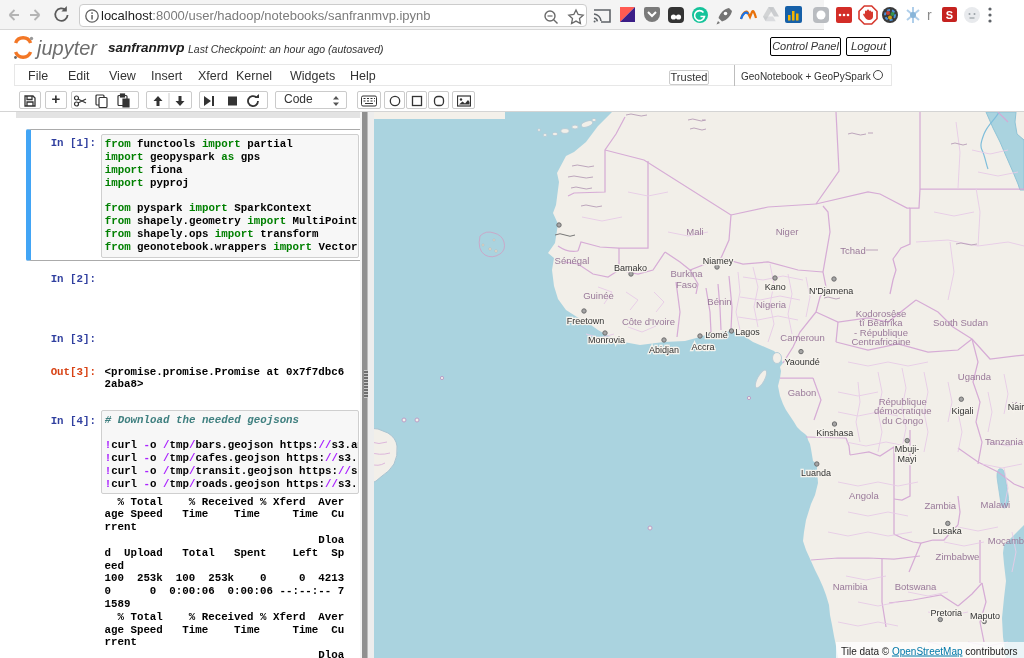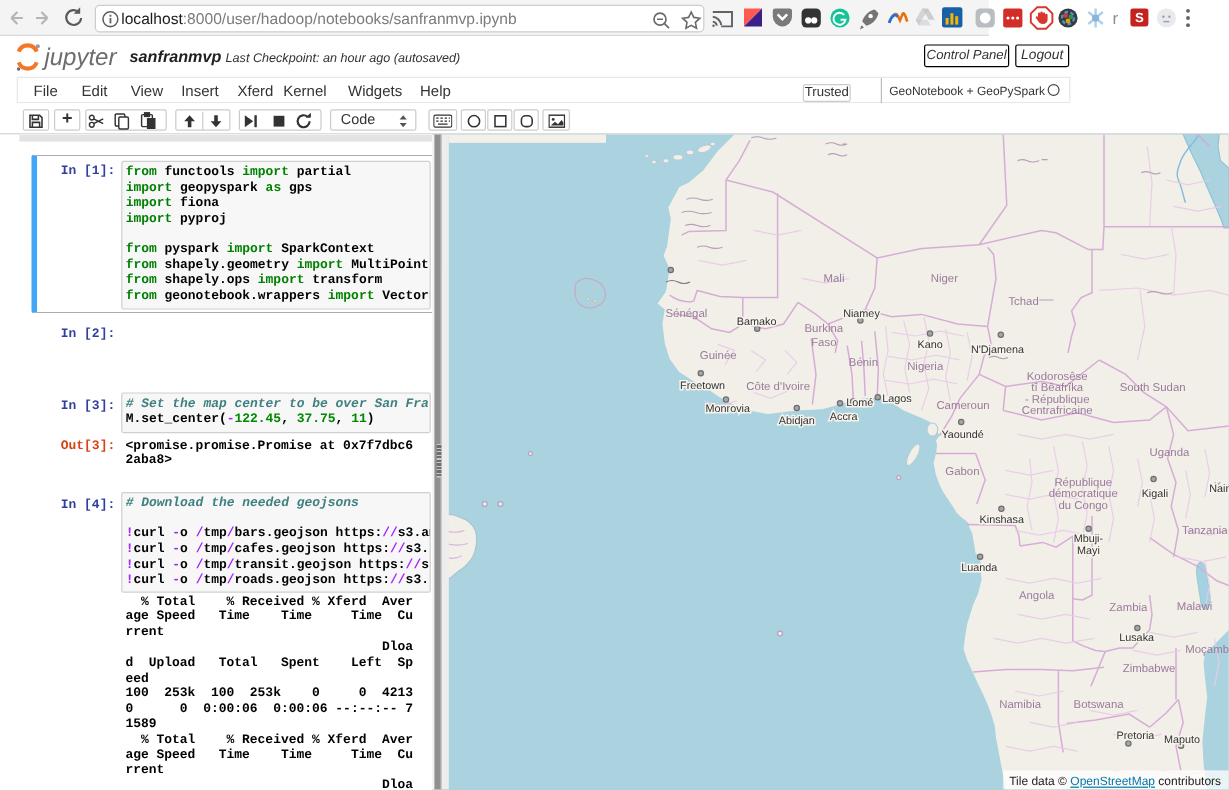--- a/index.html
+++ b/index.html
@@ -301,24 +301,20 @@
 <span class="kw">import</span> fiona
 <span class="kw">import</span> pyproj
 
 <span class="kw">from</span> pyspark <span class="kw">import</span> SparkContext
 <span class="kw">from</span> shapely.geometry <span class="kw">import</span> MultiPoint,
 <span class="kw">from</span> shapely.ops <span class="kw">import</span> transform
 <span class="kw">from</span> geonotebook.wrappers <span class="kw">import</span> VectorD</div>
       </div>
       <div class="prompt inprompt mono" style="top:160.9px">In [2]:</div>
       <div class="prompt inprompt mono" style="top:221px">In [3]:</div>
-      <div class="inputbox" style="top:215.1px;height:34.3px">
-        <div class="cm mono"><span class="cmt"># Set the map center to be over San Fra</span>
-M.set_center(<span class="op">-</span><span class="num">122.45</span>, <span class="num">37.75</span>, <span class="num">11</span>)</div>
-      </div>
       <div class="prompt outprompt mono" style="top:253.7px">Out[3]:</div>
       <div class="outtext mono" style="top:253.7px">&lt;promise.promise.Promise at 0x7f7dbc6
 2aba8&gt;</div>
       <div class="prompt inprompt mono" style="top:303.4px">In [4]:</div>
       <div class="inputbox" style="top:297.5px;height:84px">
         <div class="cm mono"><span class="cmt"># Download the needed geojsons</span>
 
 <span class="op">!</span>curl <span class="op">-</span>o <span class="op">/</span>tmp<span class="op">/</span>bars.geojson https:<span class="op">//</span>s3.am
 <span class="op">!</span>curl <span class="op">-</span>o <span class="op">/</span>tmp<span class="op">/</span>cafes.geojson https:<span class="op">//</span>s3..
 <span class="op">!</span>curl <span class="op">-</span>o <span class="op">/</span>tmp<span class="op">/</span>transit.geojson https:<span class="op">//</span>s

